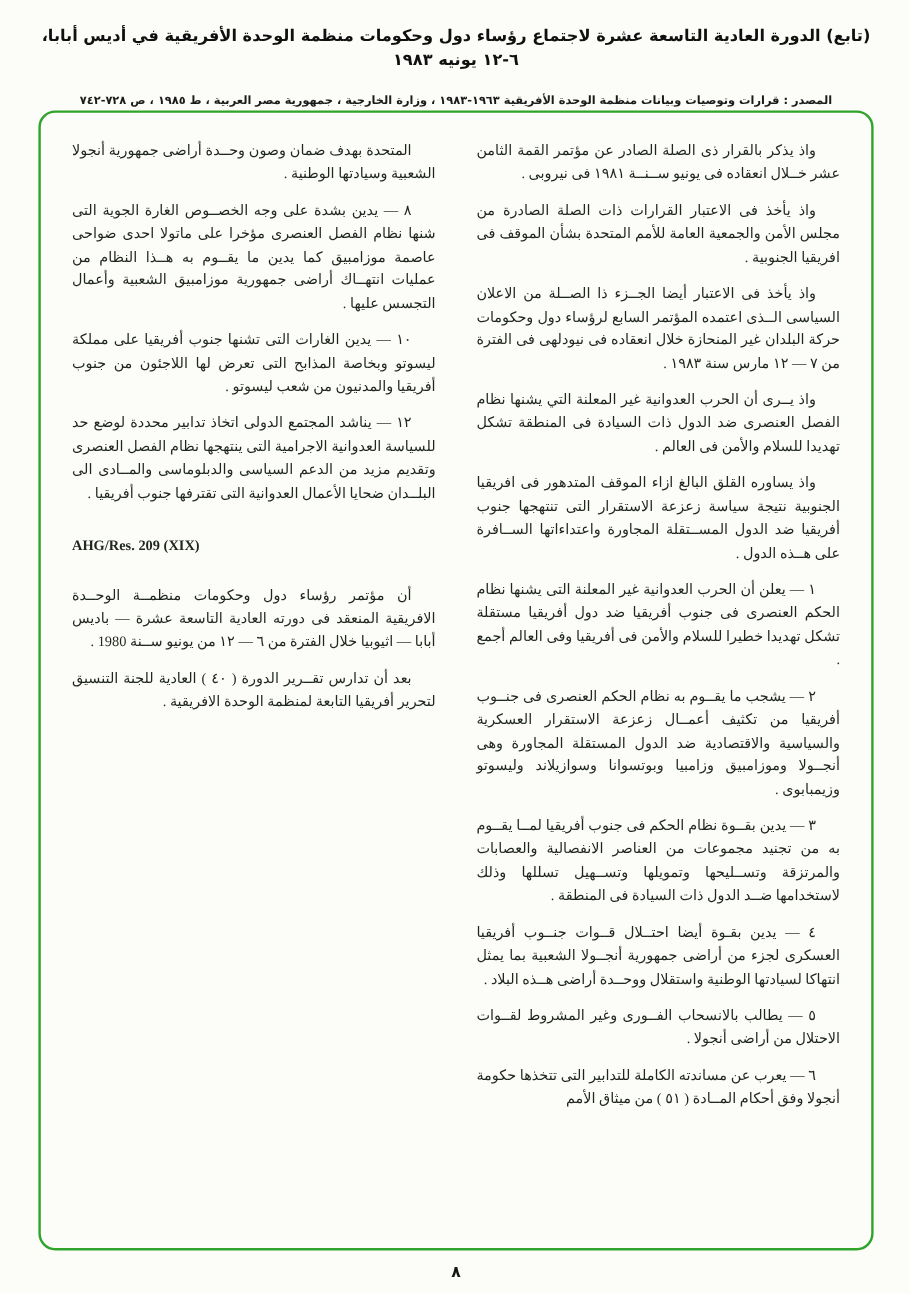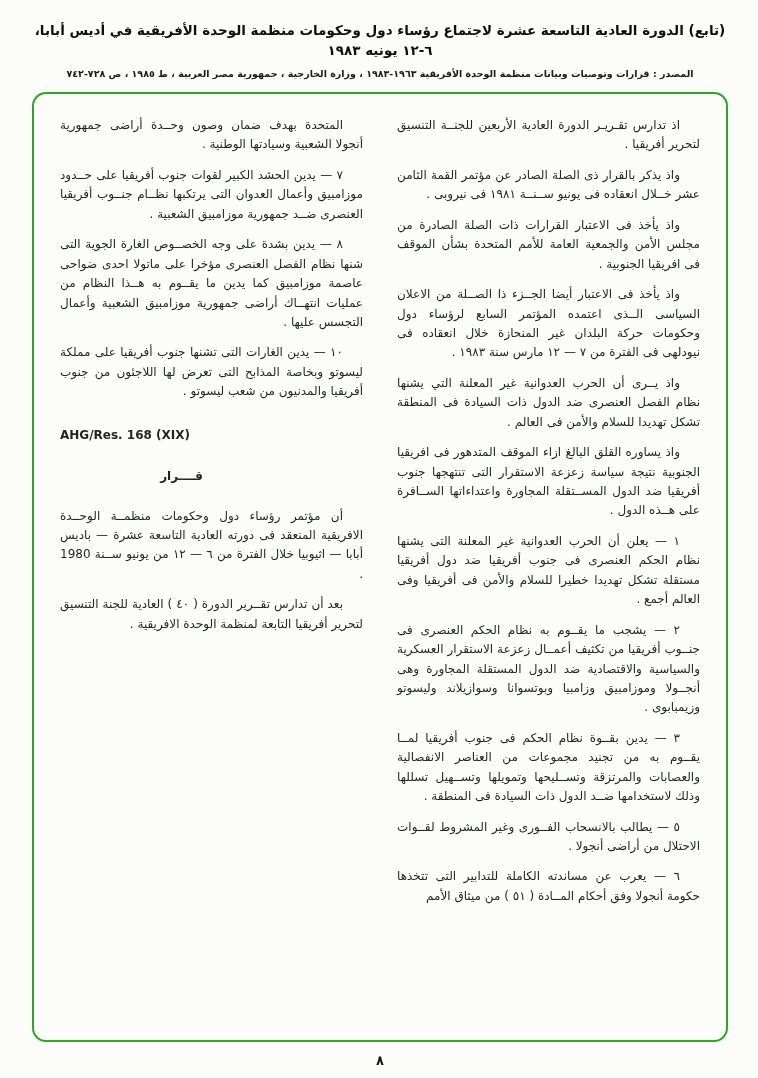--- a/index.html
+++ b/index.html
@@ -13,38 +13,39 @@
     overflow:hidden;
   }
   .page{width:756px;height:1078px;position:relative;}
   .page-header{text-align:center;padding-top:20px;}
   .header-title{
     font-weight:bold;font-size:13.5px;color:#101010;
     padding:0 24px;line-height:1.5;
   }
   .header-source{
     font-weight:bold;font-size:9.5px;color:#1b1b1b;
-    margin-top:7px;padding:0 40px;
+    margin-top:18px;padding:0 40px;
   }
   .content-frame{
     position:absolute;top:92px;left:30px;right:30px;bottom:36px;
     border:2.5px solid #2fa32a;border-radius:14px;
     box-sizing:border-box;
     padding:22px 26px 18px 26px;
     overflow:hidden;
     background:#fcfcf8;
   }
   .columns{display:flex;gap:34px;height:100%;}
   .col{flex:1;min-width:0;}
   .col p{
     margin:0 0 11px 0;
     font-size:12px;
     line-height:1.62;
     text-align:justify;
     text-indent:20px;
+    font-family:Liberation Serif, serif;
   }
   .res-code{
     direction:ltr;
     text-align:left !important;
     text-indent:0 !important;
     font-weight:bold;
     font-size:12.5px;
     margin:24px 0 22px 0 !important;
   }
   .res-title{
@@ -75,40 +76,39 @@
 
   <div class="page-header">
     <div class="header-title">(تابع) الدورة العادية التاسعة عشرة لاجتماع رؤساء دول وحكومات منظمة الوحدة الأفريقية في أديس أبابا، ٦-١٢ يونيه ١٩٨٣</div>
     <div class="header-source">المصدر : قرارات وتوصيات وبيانات منظمة الوحدة الأفريقية ١٩٦٣-١٩٨٣ ، وزارة الخارجية ، جمهورية مصر العربية ، ط ١٩٨٥ ، ص ٧٢٨-٧٤٢</div>
   </div>
 
   <div class="content-frame">
     <div class="columns">
 
       <div class="col">
-        <p>اذ تدارس تقـريـر الدورة العادية الأربعين للجنــة التنسيق لتحرير أفريقيا .</p>
         <p>واذ يذكر بالقرار ذى الصلة الصادر عن مؤتمر القمة الثامن عشر خــلال انعقاده فى يونيو ســنــة ١٩٨١ فى نيروبى .</p>
         <p>واذ يأخذ فى الاعتبار القرارات ذات الصلة الصادرة من مجلس الأمن والجمعية العامة للأمم المتحدة بشأن الموقف فى افريقيا الجنوبية .</p>
         <p>واذ يأخذ فى الاعتبار أيضا الجــزء ذا الصــلة من الاعلان السياسى الــذى اعتمده المؤتمر السابع لرؤساء دول وحكومات حركة البلدان غير المنحازة خلال انعقاده فى نيودلهى فى الفترة من ٧ — ١٢ مارس سنة ١٩٨٣ .</p>
         <p>واذ يــرى أن الحرب العدوانية غير المعلنة التي يشنها نظام الفصل العنصرى ضد الدول ذات السيادة فى المنطقة تشكل تهديدا للسلام والأمن فى العالم .</p>
         <p>واذ يساوره القلق البالغ ازاء الموقف المتدهور فى افريقيا الجنوبية نتيجة سياسة زعزعة الاستقرار التى تنتهجها جنوب أفريقيا ضد الدول المســتقلة المجاورة واعتداءاتها الســافرة على هــذه الدول .</p>
         <p>١ — يعلن أن الحرب العدوانية غير المعلنة التى يشنها نظام الحكم العنصرى فى جنوب أفريقيا ضد دول أفريقيا مستقلة تشكل تهديدا خطيرا للسلام والأمن فى أفريقيا وفى العالم أجمع .</p>
         <p>٢ — يشجب ما يقــوم به نظام الحكم العنصرى فى جنــوب أفريقيا من تكثيف أعمــال زعزعة الاستقرار العسكرية والسياسية والاقتصادية ضد الدول المستقلة المجاورة وهى أنجــولا وموزامبيق وزامبيا وبوتسوانا وسوازيلاند وليسوتو وزيمبابوى .</p>
         <p>٣ — يدين بقــوة نظام الحكم فى جنوب أفريقيا لمــا يقــوم به من تجنيد مجموعات من العناصر الانفصالية والعصابات والمرتزقة وتســليحها وتمويلها وتســهيل تسللها وذلك لاستخدامها ضــد الدول ذات السيادة فى المنطقة .</p>
+        <p>٤ — يدين بقـوة أيضا احتــلال قــوات جنــوب أفريقيا العسكرى لجزء من أراضى جمهورية أنجــولا الشعبية بما يمثل انتهاكا لسيادتها الوطنية واستقلال ووحــدة أراضى هــذه البلاد .</p>
         <p>٥ — يطالب بالانسحاب الفــورى وغير المشروط لقــوات الاحتلال من أراضى أنجولا .</p>
         <p>٦ — يعرب عن مساندته الكاملة للتدابير التى تتخذها حكومة أنجولا وفق أحكام المــادة ( ٥١ ) من ميثاق الأمم</p>
       </div>
 
       <div class="col">
         <p>المتحدة بهدف ضمان وصون وحــدة أراضى جمهورية أنجولا الشعبية وسيادتها الوطنية .</p>
-        <p>٧ — يدين الحشد الكبير لقوات جنوب أفريقيا على حــدود موزامبيق وأعمال العدوان التى يرتكبها نظــام جنــوب أفريقيا العنصرى ضــد جمهورية موزامبيق الشعبية .</p>
         <p>٨ — يدين بشدة على وجه الخصــوص الغارة الجوية التى شنها نظام الفصل العنصرى مؤخرا على ماتولا احدى ضواحى عاصمة موزامبيق كما يدين ما يقــوم به هــذا النظام من عمليات انتهــاك أراضى جمهورية موزامبيق الشعبية وأعمال التجسس عليها .</p>
         <p>١٠ — يدين الغارات التى تشنها جنوب أفريقيا على مملكة ليسوتو وبخاصة المذابح التى تعرض لها اللاجئون من جنوب أفريقيا والمدنيون من شعب ليسوتو .</p>
-        <p class="res-code">AHG/Res. 168 (XIX)</p>
-        <p class="res-title">قــــرار</p>
+        <p>١٢ — يناشد المجتمع الدولى اتخاذ تدابير محددة لوضع حد للسياسة العدوانية الاجرامية التى ينتهجها نظام الفصل العنصرى وتقديم مزيد من الدعم السياسى والدبلوماسى والمــادى الى البلــدان ضحايا الأعمال العدوانية التى تقترفها جنوب أفريقيا .</p>
+        <p class="res-code">AHG/Res. 209 (XIX)</p>
         <p>أن مؤتمر رؤساء دول وحكومات منظمــة الوحــدة الافريقية المنعقد فى دورته العادية التاسعة عشرة — باديس أبابا — اثيوبيا خلال الفترة من ٦ — ١٢ من يونيو ســنة 1980 .</p>
         <p>بعد أن تدارس تقــرير الدورة ( ٤٠ ) العادية للجنة التنسيق لتحرير أفريقيا التابعة لمنظمة الوحدة الافريقية .</p>
       </div>
 
     </div>
   </div>
 
   <div class="page-number">٨</div>
 
 </div>

